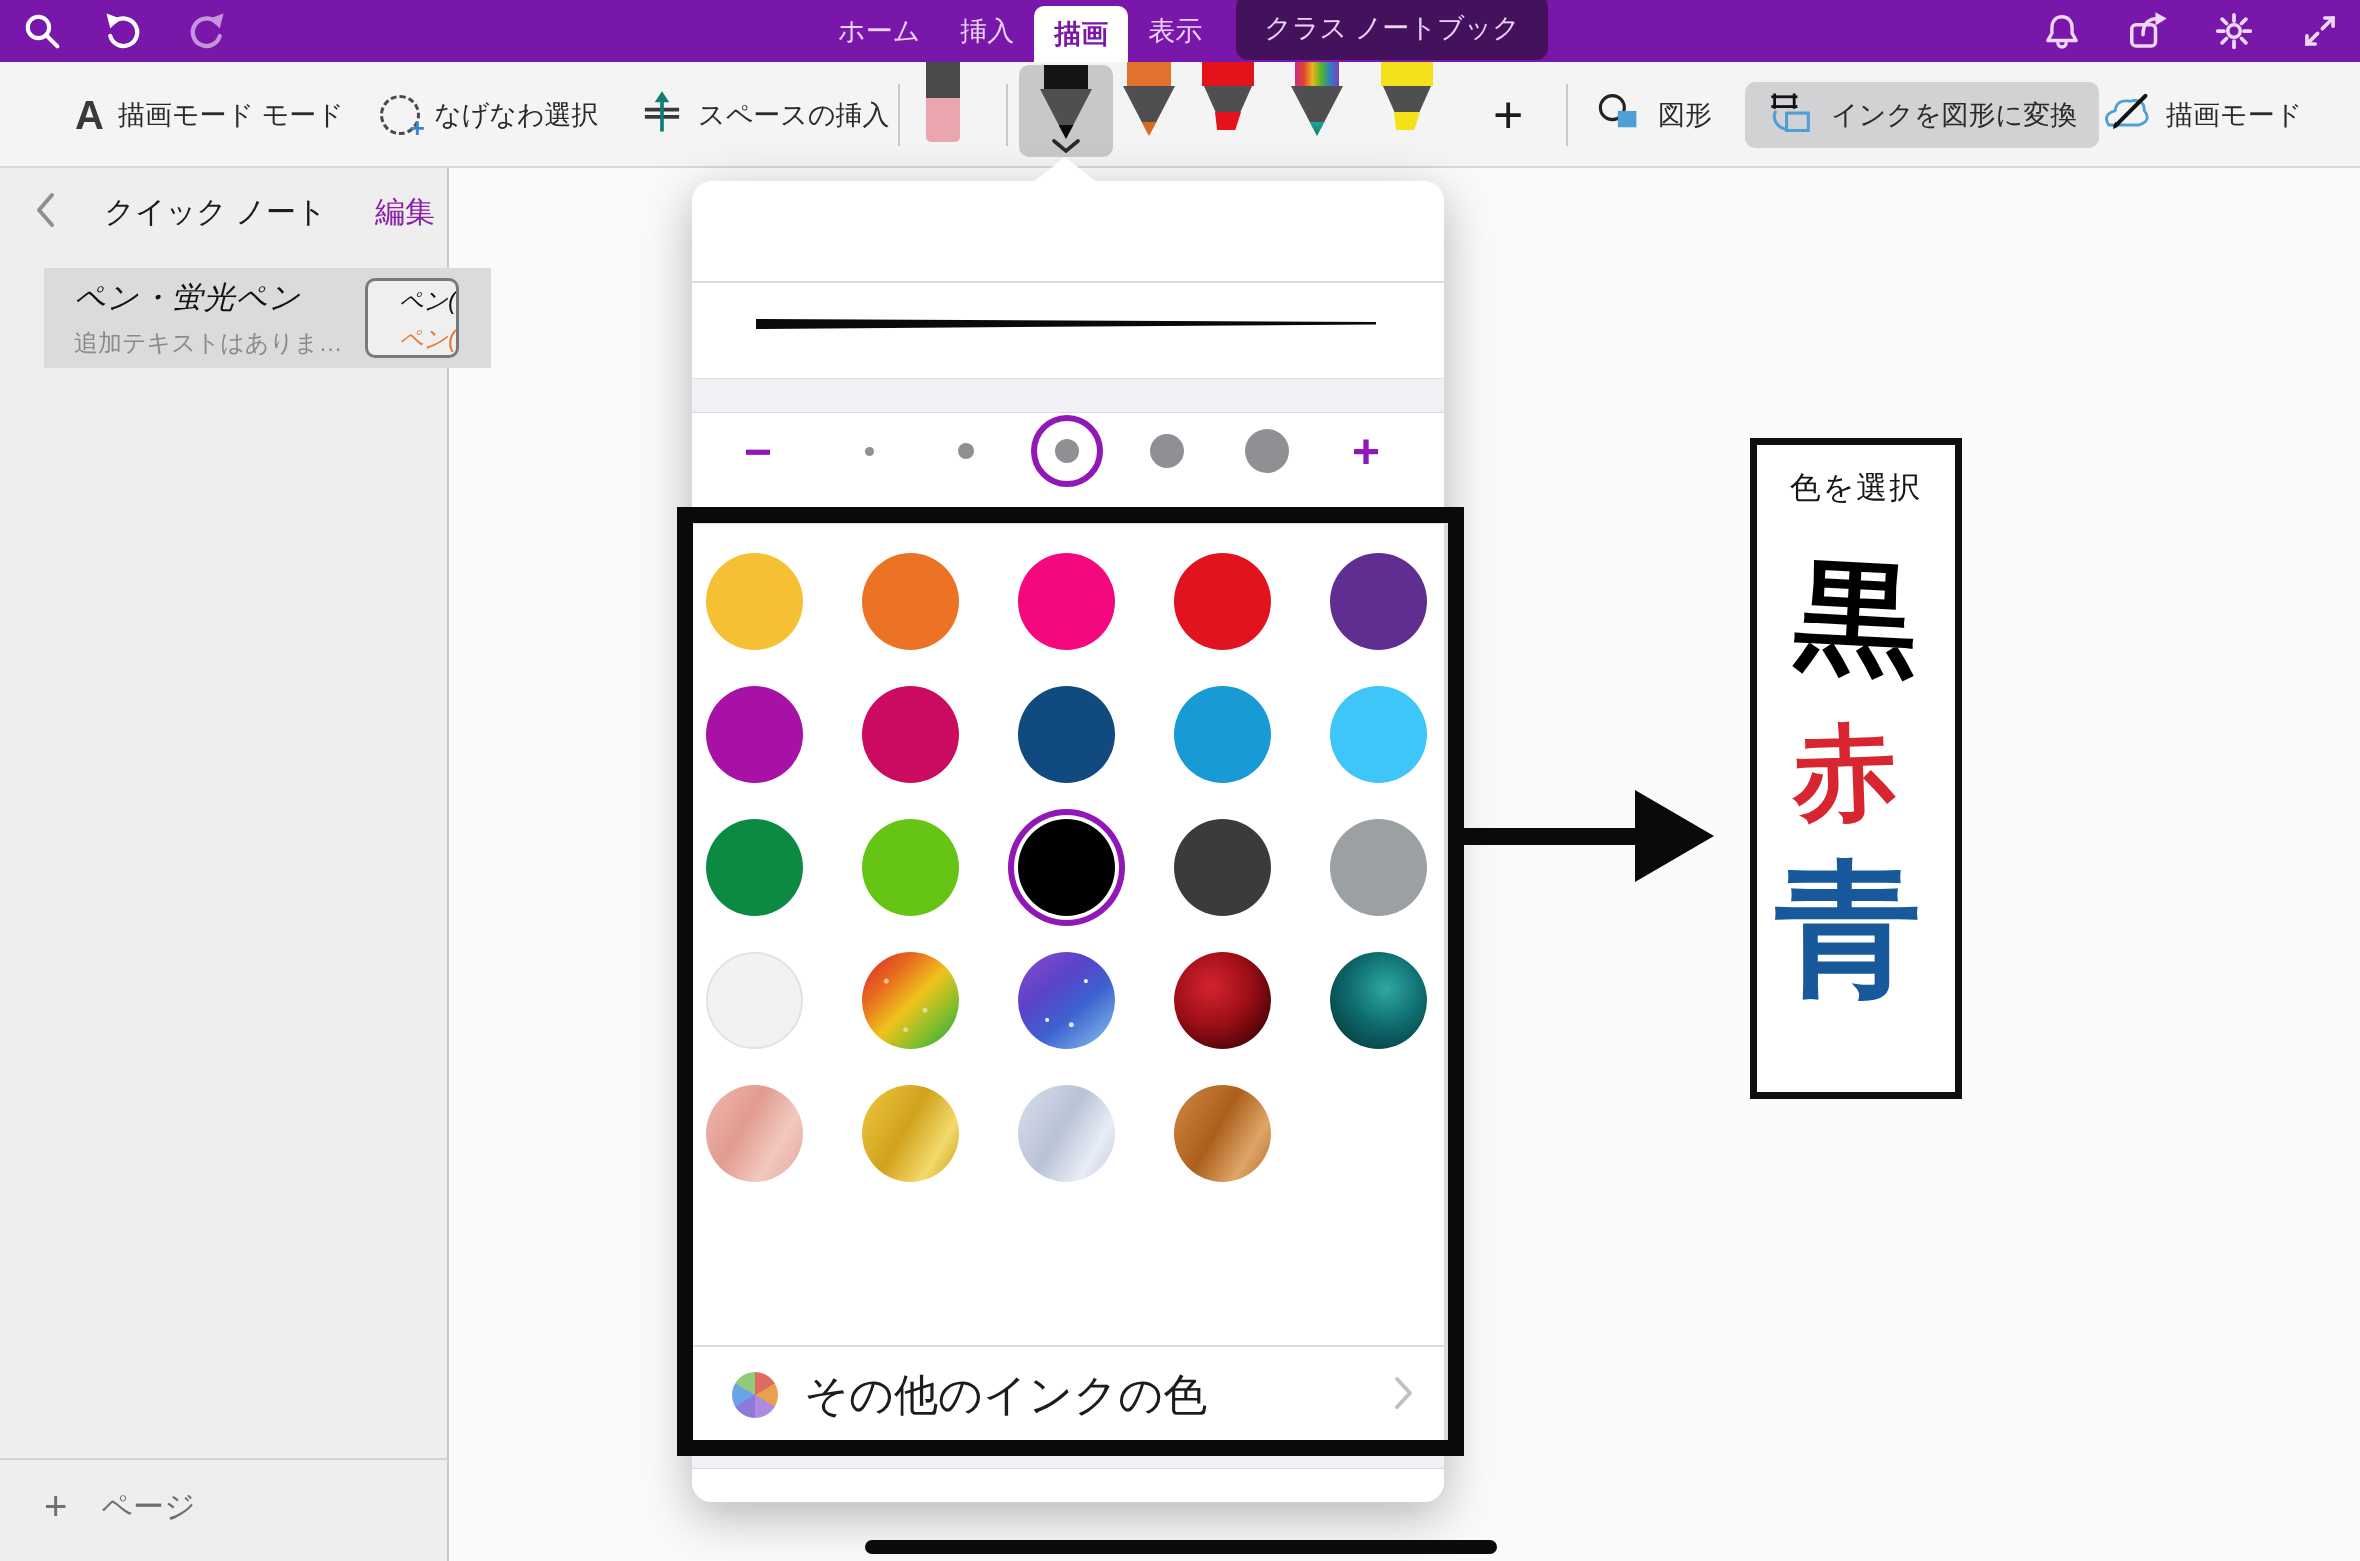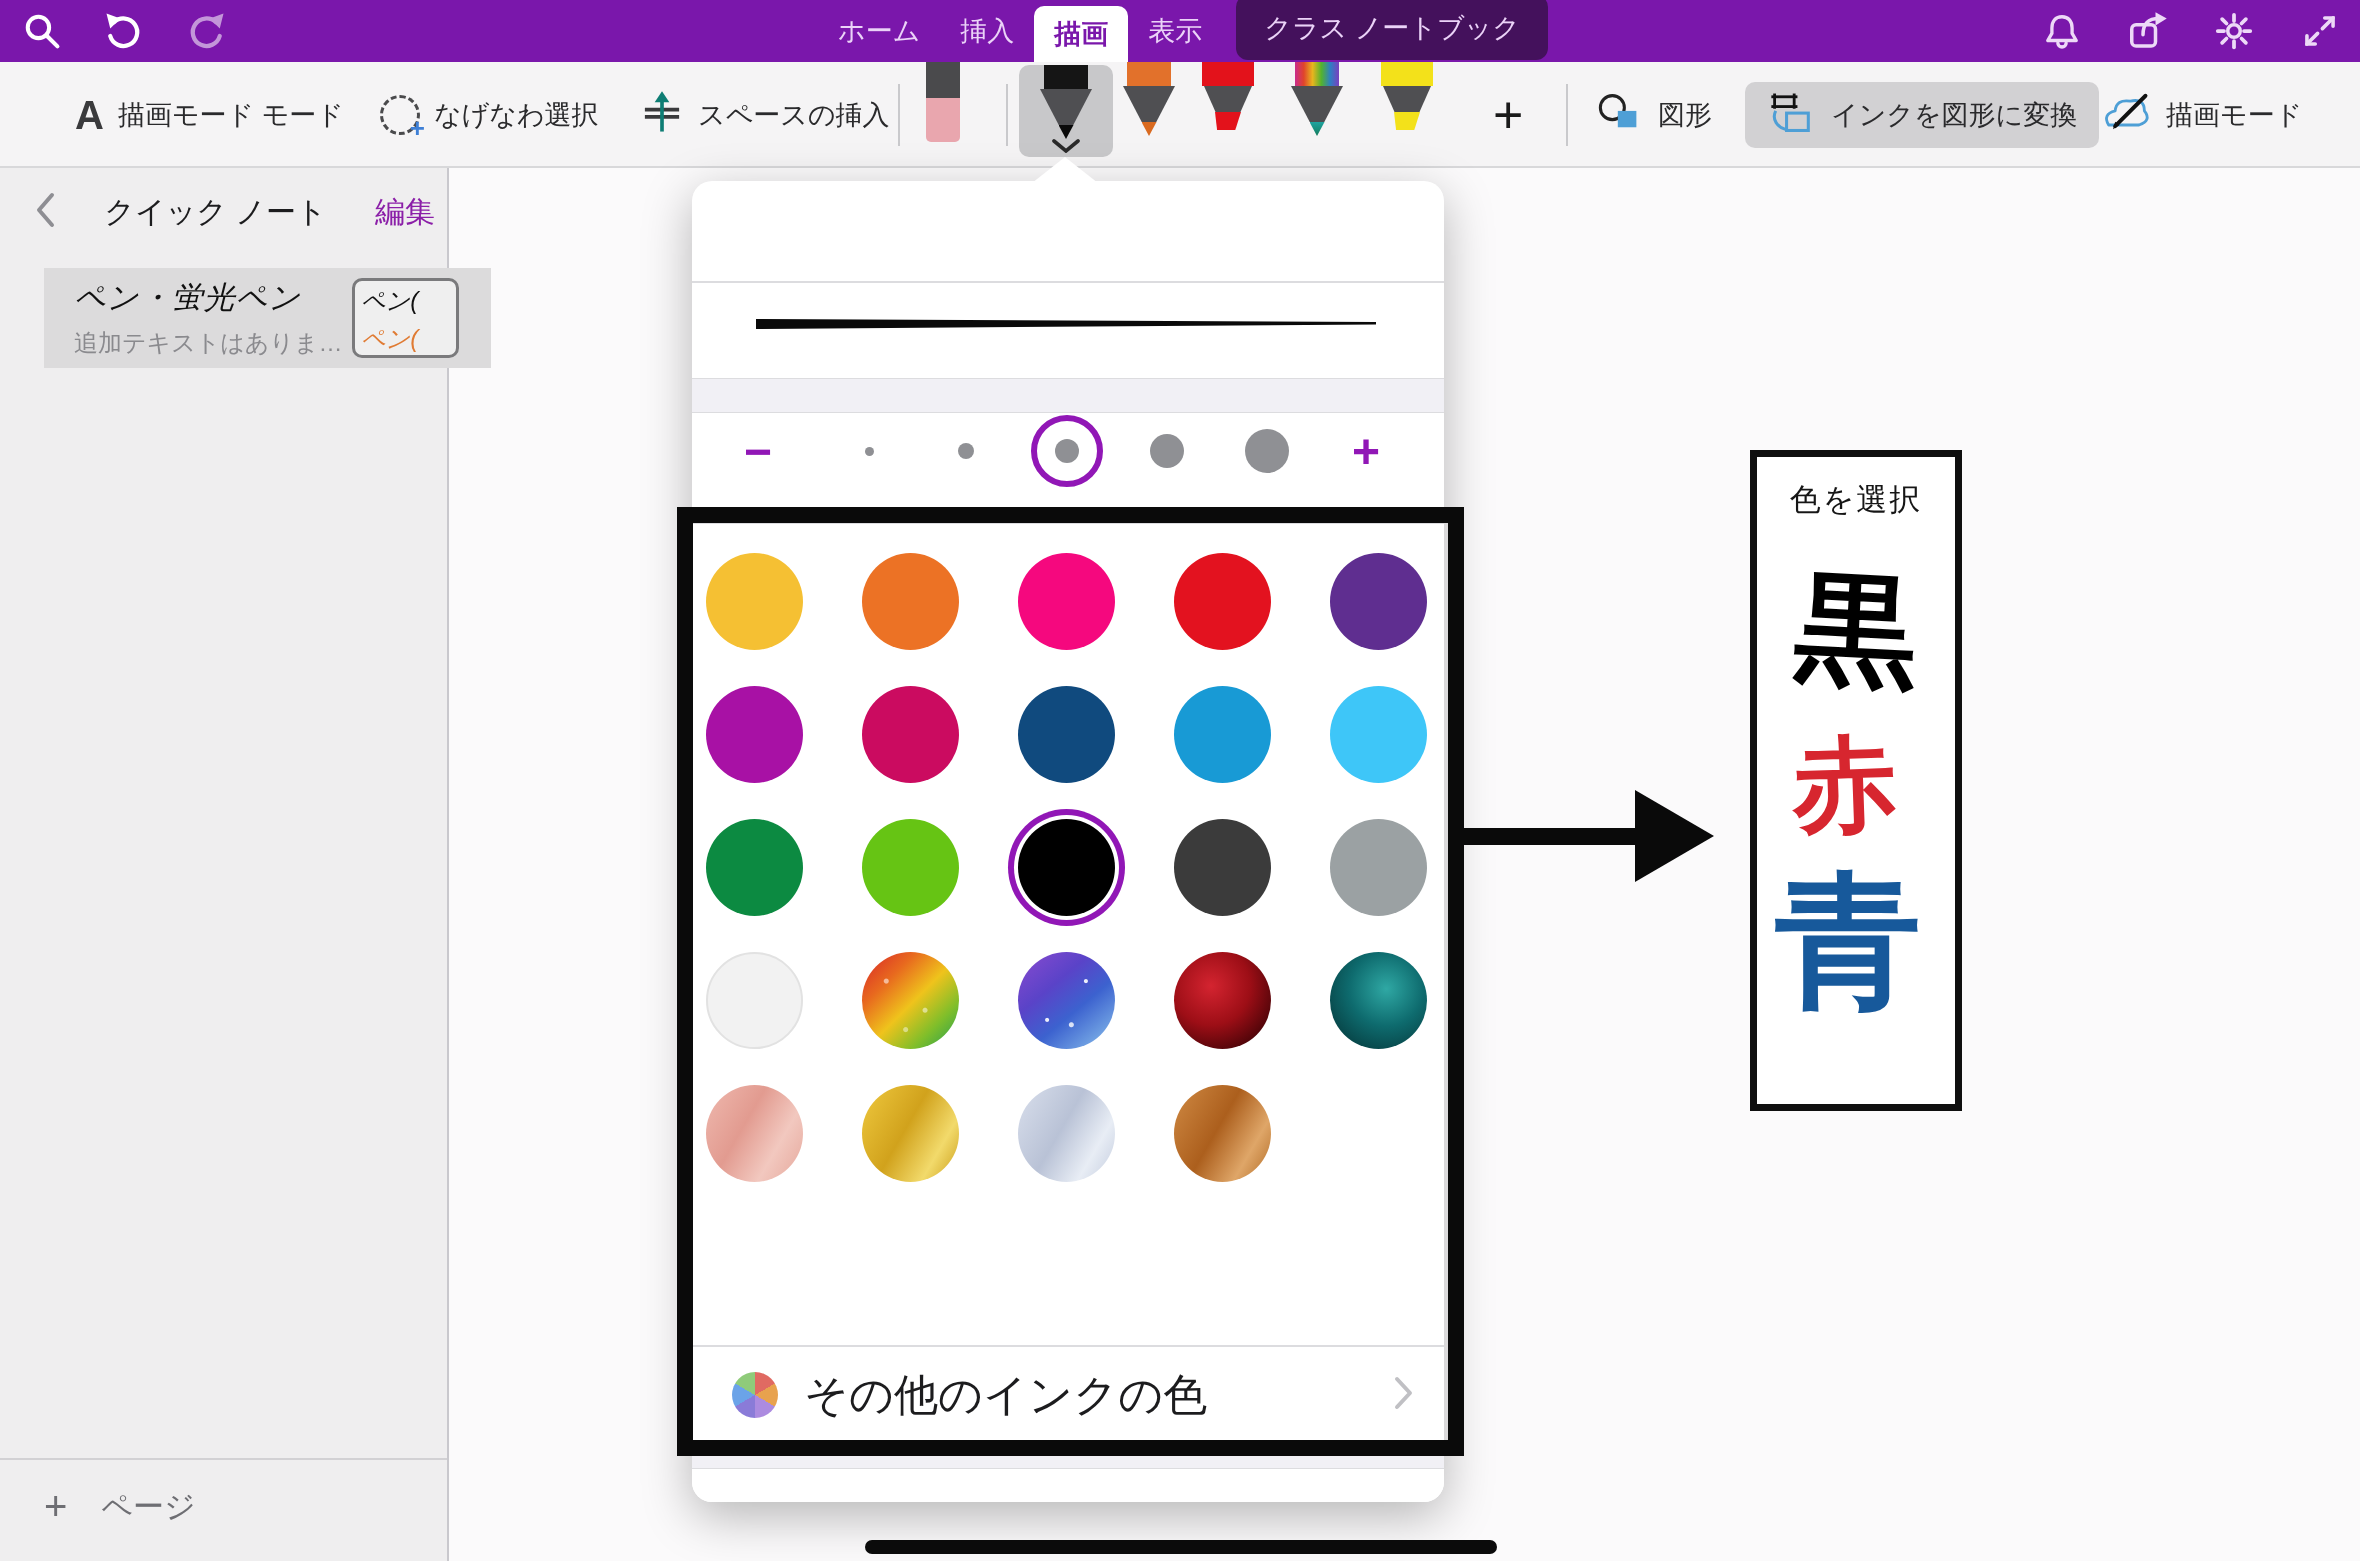--- a/index.html
+++ b/index.html
@@ -43,22 +43,22 @@
   
   .sidebar { position:absolute; left:0; top:168px; width:449px; height:1393px; background:#EFEEEF; border-right:2px solid #C9C8CD; z-index:5; }
   .sb-header { position:absolute; left:0; top:0; width:100%; height:88px; display:flex; align-items:center; }
   .sb-back { margin-left:34px; }
   .sb-title { flex:1; text-align:center; font-size:30px; color:#1C1C1E; }
   .sb-edit { margin-right:12px; font-size:30px; color:#8B1FA8; }
   .sb-page { position:absolute; left:0; top:100px; width:100%; height:100px; background:#DCDBDC; display:flex; align-items:center;margin-left:44px; }
   .sb-page-text { margin-left:30px; flex:1; overflow:hidden; }
   .sb-page-title { font-size:31px; color:#111; font-style:italic; letter-spacing:1px; }
   .sb-page-sub { font-size:24px; color:#8A8A8E; margin-top:8px; }
-  .sb-thumb { width:107px; height:80px; background:#EFEFEF; border:3px solid #7A7A7C; border-radius:10px; margin-right:32px;
-              overflow:hidden; padding:4px 0 0 6px; flex-shrink:0; }
+  .sb-thumb { width:94px; height:80px; background:#EFEFEF; border:3px solid #7A7A7C; border-radius:10px; margin-right:32px;
+              overflow:hidden; padding:4px 0 0 6px; flex-shrink:0;text-align:right; }
   .sb-thumb .t1 { font-size:24px; color:#111; font-style:italic; white-space:nowrap; }
   .sb-thumb .t2 { font-size:24px; color:#E07B33; font-style:italic; white-space:nowrap; margin-top:6px; }
   .sb-add { position:absolute; left:0; bottom:32px; width:100%; border-top:2px solid #D2D1D4; padding:24px 0 0 44px;
             display:flex; align-items:center; gap:34px; color:#6E6E73; font-size:31px; }
   .sb-add .plus { font-size:40px; font-weight:300; }
   
   .popup { position:absolute; left:692px; top:181px; width:752px; height:1321px; background:#FFF; border-radius:20px;
            box-shadow:0 14px 50px rgba(0,0,0,.28); z-index:30; }
   .callout { position:absolute; left:1032px; top:157px; width:0; height:0; z-index:31;
              border-left:33px solid transparent; border-right:33px solid transparent; border-bottom:26px solid #FFF; }
@@ -101,21 +101,21 @@
   .wheel { width:46px; height:46px; border-radius:50%; margin-left:40px;
            background:conic-gradient(#E06A62 0 60deg,#E8A24E 60deg 120deg,#AC8BE0 120deg 180deg,#8A7BD8 180deg 240deg,#6BA3E8 240deg 300deg,#8FCB7A 300deg 360deg); }
   .more-label { margin-left:26px; font-size:44px; color:#1C1C1E; flex:1; }
   .chev-right { margin-right:30px; }
   .pp-bottom-band { position:absolute; left:0; top:1262px; width:100%; height:26px; background:#F1F0F5;
                     border-top:1px solid #DCDCDF; border-bottom:1px solid #DCDCDF; }
   .pp-foot { position:absolute; left:0; top:1288px; width:100%; height:33px; background:#FFF; border-radius:0 0 20px 20px; }
   
   .frame { position:absolute; left:677px; top:507px; width:787px; height:949px; border:16px solid #0A0A0A; z-index:50; pointer-events:none; }
   .arrow { position:absolute; left:1452px; top:782px; z-index:60; }
-  .select-box { position:absolute; left:1750px; top:450px; width:212px; height:661px; background:#FFF; border:7px solid #0F0F0F; z-index:40; }
+  .select-box { position:absolute; left:1750px; top:438px; width:212px; height:661px; background:#FFF; border:7px solid #0F0F0F; z-index:40; }
   .sbx-label { position:absolute; top:22px; width:100%; text-align:center; font-size:31px; color:#161616; letter-spacing:2px; }
   .kanji { position:absolute; width:100%; text-align:center; font-weight:bold; line-height:1; }
   .kanji.k0 { top:112px; font-size:122px; transform:rotate(3deg); }
   .kanji.k1 { top:276px; font-size:104px; transform:translateX(-12px) rotate(-2deg); }
   .kanji.k2 { top:412px; font-size:146px; transform:translateX(-8px); }
   .home-bar { position:absolute; left:865px; top:1540px; width:632px; height:14px; border-radius:8px; background:#0B0B0B; z-index:70; }
 </style>
 </head>
 <body>
 

